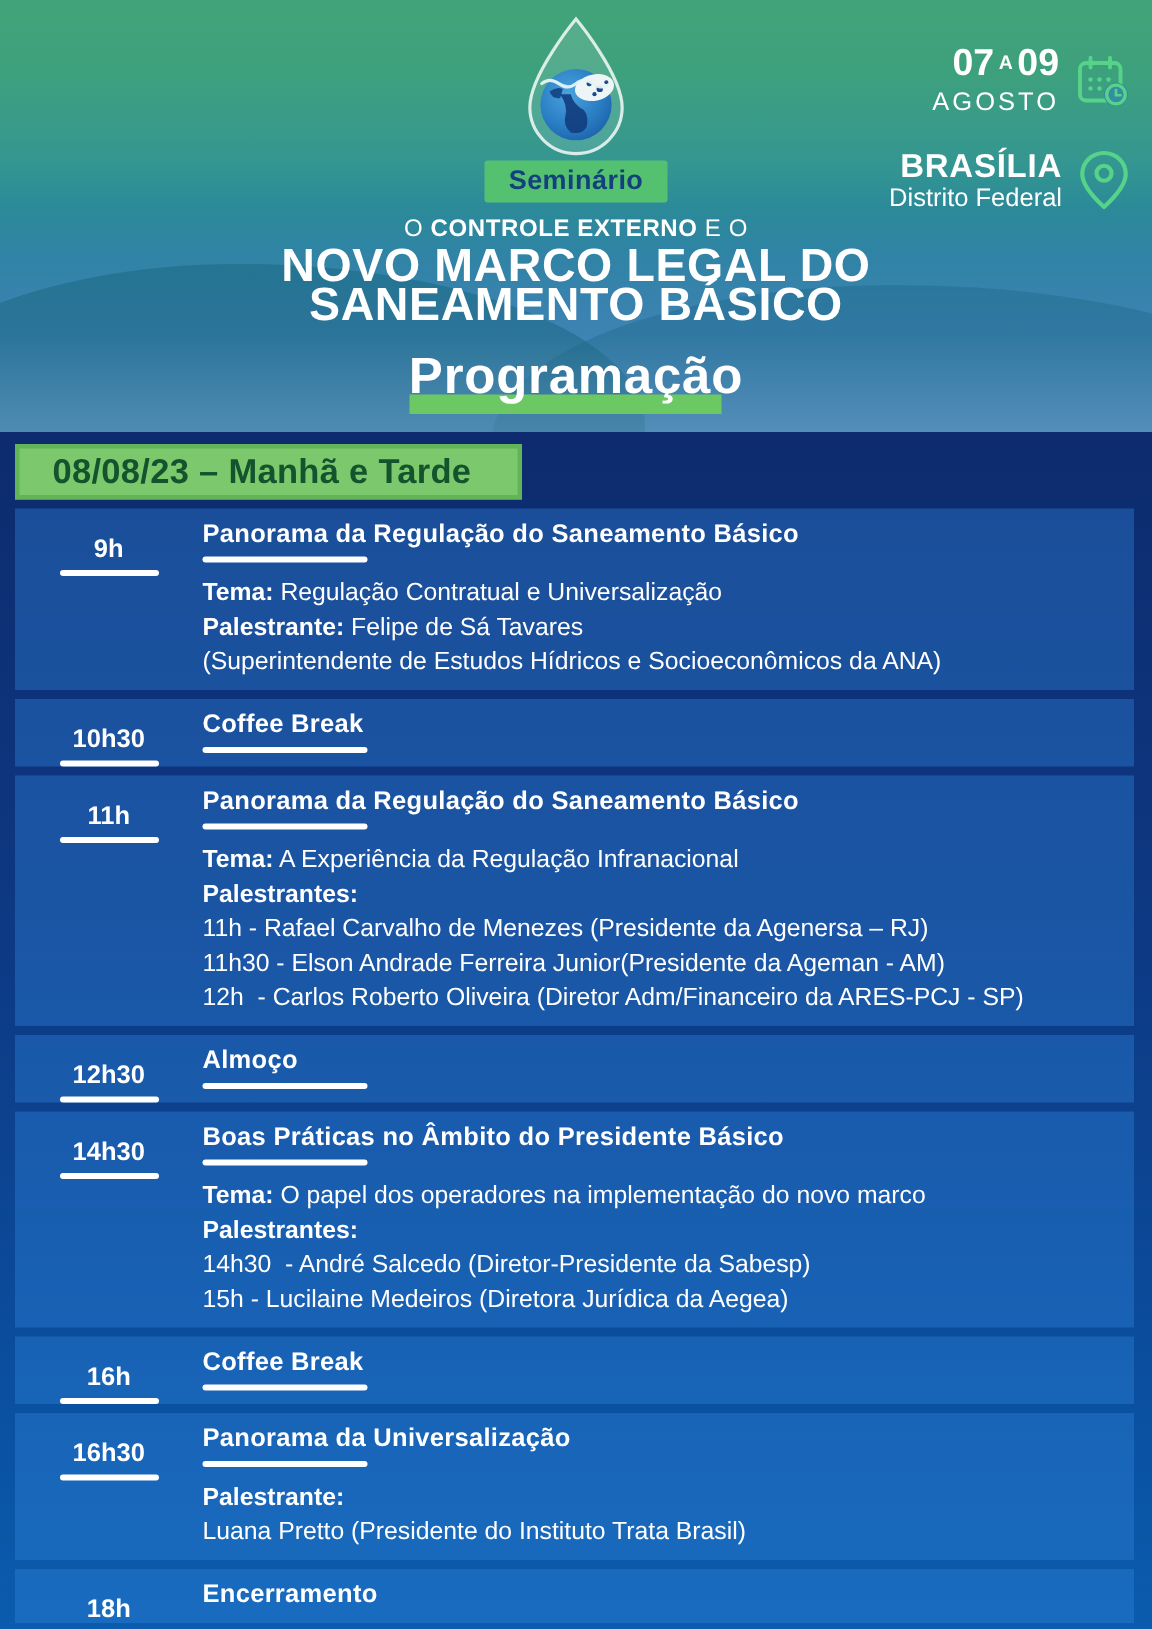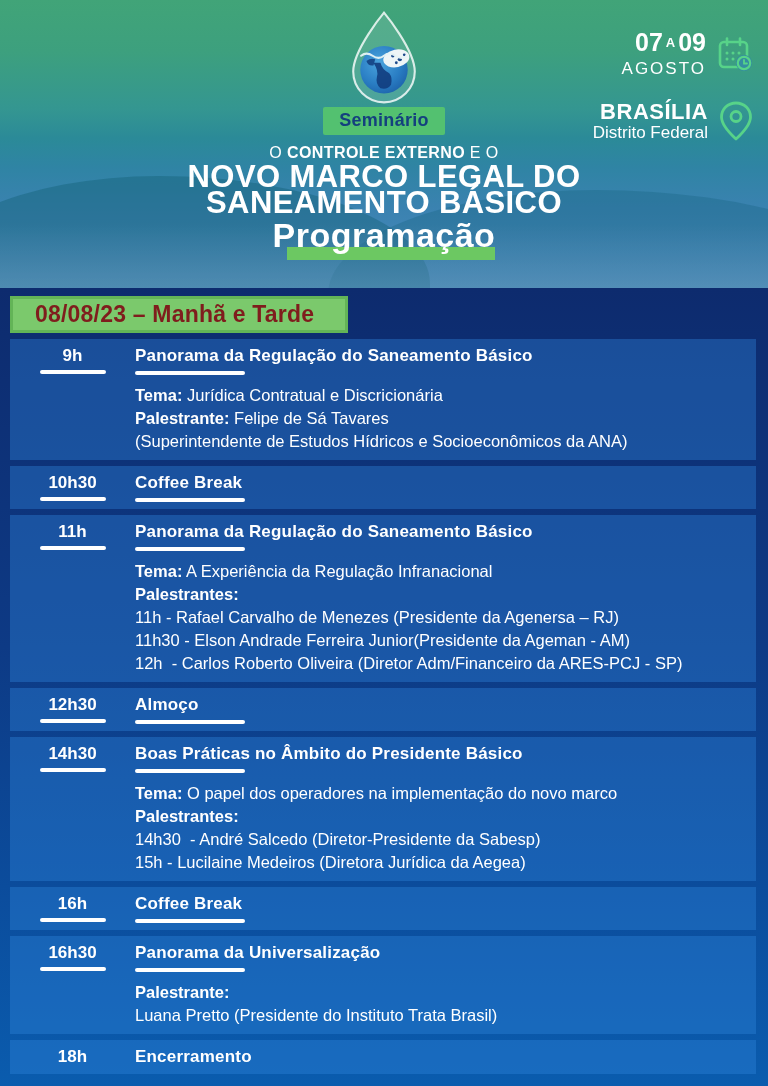--- a/index.html
+++ b/index.html
@@ -17,41 +17,41 @@
 
   .hero-center{position:absolute;left:0;right:0;top:10px;display:flex;flex-direction:column;align-items:center;}
   .logo-svg{display:block;}
   .badge{margin-top:2px;background:#53c170;color:#14407e;font-weight:bold;font-size:18px;
     padding:3px 16px 4px;border-radius:2px;letter-spacing:.3px;}
   .title{margin:6px 0 0;text-align:center;color:#ffffff;font-weight:normal;}
   .t1{font-size:16px;line-height:23px;letter-spacing:.4px;}
   .t1 span{white-space:pre-wrap;}
   .t1 .boldpart{font-weight:bold;}
   .t2{font-size:31px;line-height:26px;font-weight:bold;letter-spacing:.4px;}
-  .prog-wrap{display:flex;flex-direction:column;align-items:flex-end;}
+  .prog-wrap{margin-top:16px;display:flex;flex-direction:column;align-items:flex-start;}
   .prog-text{position:relative;z-index:1;color:#fff;font-weight:bold;font-size:34px;letter-spacing:.5px;}
   .prog-bar{width:208px;height:13px;margin-top:-8px;background:#6cc862;}
 
   .hero-right{position:absolute;top:30px;right:14px;display:flex;flex-direction:column;gap:22px;}
   .meta-row{display:flex;align-items:center;justify-content:flex-end;gap:10px;color:#fff;}
   .meta-text{text-align:right;}
   .date-days{font-size:25px;font-weight:bold;line-height:24px;}
   .date-conn{font-size:13px;font-weight:bold;position:relative;top:-4px;margin:0 3px;}
   .date-month{font-size:17px;letter-spacing:2px;line-height:19px;}
   .loc-city{font-size:22px;font-weight:bold;line-height:22px;letter-spacing:.5px;}
   .loc-region{font-size:17px;line-height:19px;}
 
   
   .panel{position:relative;width:768px;height:798px;
     background:linear-gradient(180deg,#0d2b6e 0%,#0d3a85 45%,#0b4c9c 75%,#0a5cae 100%);}
   .day-banner{margin:0 0 24px 10px;width:338px;height:37px;box-sizing:border-box;
     display:flex;align-items:center;padding-left:22px;position:relative;top:8px;margin-bottom:14px;
-    background:#7bc96c;border:3px solid #63b457;color:#7f1d1d;font-weight:bold;font-size:23px;letter-spacing:.2px;}
+    background:#7bc96c;border:3px solid #63b457;color:#14532d;font-weight:bold;font-size:23px;letter-spacing:.2px;}
   .session{display:flex;margin:0 12px 6px 10px;background:rgba(47,133,220,.38);color:#fff;}
-  .time-col{width:125px;flex:none;display:flex;flex-direction:column;align-items:center;padding-top:7px;}
+  .time-col{width:125px;flex:none;display:flex;flex-direction:column;align-items:center;padding-top:17px;}
   .time{font-weight:bold;font-size:17px;line-height:19px;}
   .content{flex:1;padding:7px 24px 7px 0;}
   .stitle{font-weight:bold;font-size:17px;line-height:20px;letter-spacing:.2px;}
   .uline{height:4px;border-radius:2px;background:#fff;margin-top:5px;}
   .time-u{width:66px;}
   .title-u{width:110px;}
   .details{margin-top:9px;}
   .detail{margin:0;font-size:16.5px;line-height:23px;}
   .detail strong,.detail span{white-space:pre-wrap;}
 
@@ -139,21 +139,21 @@
 
     <section class="session">
       <div class="time-col">
         <div class="time">9h</div>
         <div class="uline time-u"></div>
       </div>
       <div class="content">
         <div class="stitle">Panorama da Regulação do Saneamento Básico</div>
         <div class="uline title-u"></div>
         <div class="details">
-          <p class="detail"><strong>Tema:</strong><span> Jurídica Contratual e Discricionária</span></p>
+          <p class="detail"><strong>Tema:</strong><span> Regulação Contratual e Universalização</span></p>
           <p class="detail"><strong>Palestrante:</strong><span> Felipe de Sá Tavares</span></p>
           <p class="detail"><span>(Superintendente de Estudos Hídricos e Socioeconômicos da ANA)</span></p>
         </div>
       </div>
     </section>
 
     <section class="session">
       <div class="time-col">
         <div class="time">10h30</div>
         <div class="uline time-u"></div>

